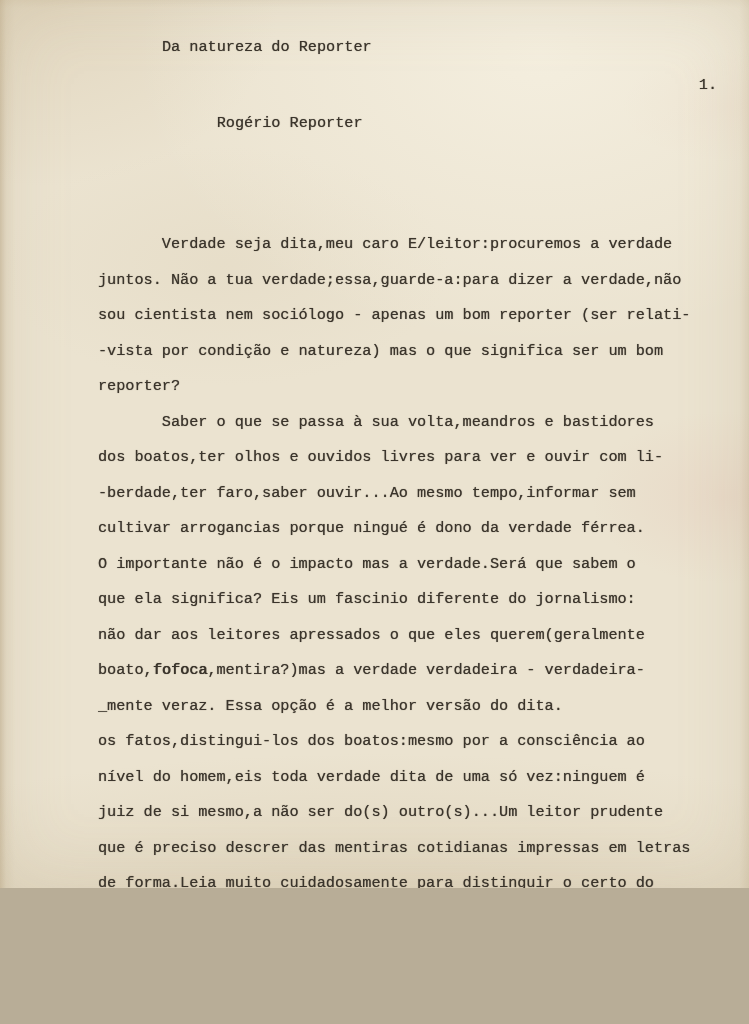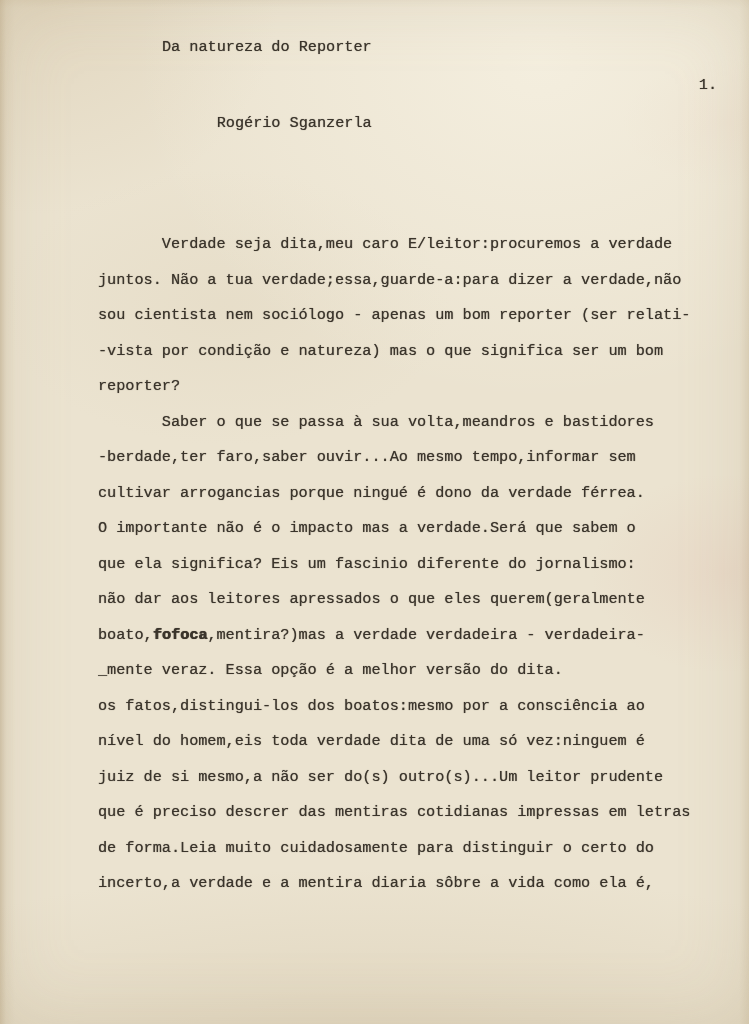--- a/index.html
+++ b/index.html
@@ -3,21 +3,21 @@
 <meta charset="utf-8">
 <style>
   html, body {
     margin: 0;
     padding: 0;
     background: #b8ad97;
   }
   .paper {
     position: relative;
     width: 749px;
-    height: 1024px;
+    height: 888px;
     overflow: hidden;
     background-color: #ebe3d0;
     background-image:
       radial-gradient(90% 55% at 72% 6%,  rgba(251,247,234,0.55), rgba(251,247,234,0) 60%),
       radial-gradient(45% 30% at 6% 0%,   rgba(206,188,156,0.30), rgba(206,188,156,0) 70%),
       radial-gradient(130% 28% at 50% 103%, rgba(196,178,144,0.30), rgba(196,178,144,0) 65%),
       radial-gradient(26% 14% at 97% 56%, rgba(214,158,146,0.14), rgba(214,158,146,0) 70%),
       radial-gradient(20% 9%  at 97% 12%, rgba(212,168,148,0.10), rgba(212,168,148,0) 70%),
       radial-gradient(40% 18% at 30% 30%, rgba(223,212,188,0.35), rgba(223,212,188,0) 75%),
       linear-gradient(90deg,  rgba(182,162,128,0.45) 0px, rgba(182,162,128,0.12) 6px, rgba(182,162,128,0) 15px),
@@ -51,41 +51,42 @@
     right: 4px;
     top: 0;
   }
   .body-text {
     margin-top: 9px;
   }
   .body-text .line {
     line-height: 35.5px;
   }
   .overstruck {
-    font-weight: 700;
+    font-weight: 400;
     text-shadow: 0.7px 0 0 rgba(54,48,39,0.9), 0 0 1px rgba(54,48,39,0.6);
   }
 </style>
 </head>
 <body>
 
 <div class="paper">
   <div class="content">
     <div class="line header-line">Da natureza do Reporter</div>
     <div class="line header-line author-line">
-      <span>Rogério Sganzerla</span>
+      <span>Rogério Reporter</span>
       <span class="page-num">1.</span>
     </div>
     <div class="body-text">
         <div class="line">       Verdade seja dita,meu caro E/leitor:procuremos a verdade</div>
         <div class="line">juntos. Não a tua verdade;essa,guarde-a:para dizer a verdade,não</div>
         <div class="line">sou cientista nem sociólogo - apenas um bom reporter (ser relati-</div>
         <div class="line">-vista por condição e natureza) mas o que significa ser um bom</div>
         <div class="line">reporter?</div>
         <div class="line">       Saber o que se passa à sua volta,meandros e bastidores</div>
+        <div class="line">dos boatos,ter olhos e ouvidos livres para ver e ouvir com li-</div>
         <div class="line">-berdade,ter faro,saber ouvir...Ao mesmo tempo,informar sem</div>
         <div class="line">cultivar arrogancias porque ningué é dono da verdade férrea.</div>
         <div class="line">O importante não é o impacto mas a verdade.Será que sabem o</div>
         <div class="line">que ela significa? Eis um fascinio diferente do jornalismo:</div>
         <div class="line">não dar aos leitores apressados o que eles querem(geralmente</div>
         <div class="line"><span>boato,</span><span class="overstruck">fofoca</span><span>,mentira?)mas a verdade verdadeira - verdadeira-</span></div>
         <div class="line">_mente veraz. Essa opção é a melhor versão do dita.</div>
         <div class="line">os fatos,distingui-los dos boatos:mesmo por a consciência ao</div>
         <div class="line">nível do homem,eis toda verdade dita de uma só vez:ninguem é</div>
         <div class="line">juiz de si mesmo,a não ser do(s) outro(s)...Um leitor prudente</div>

